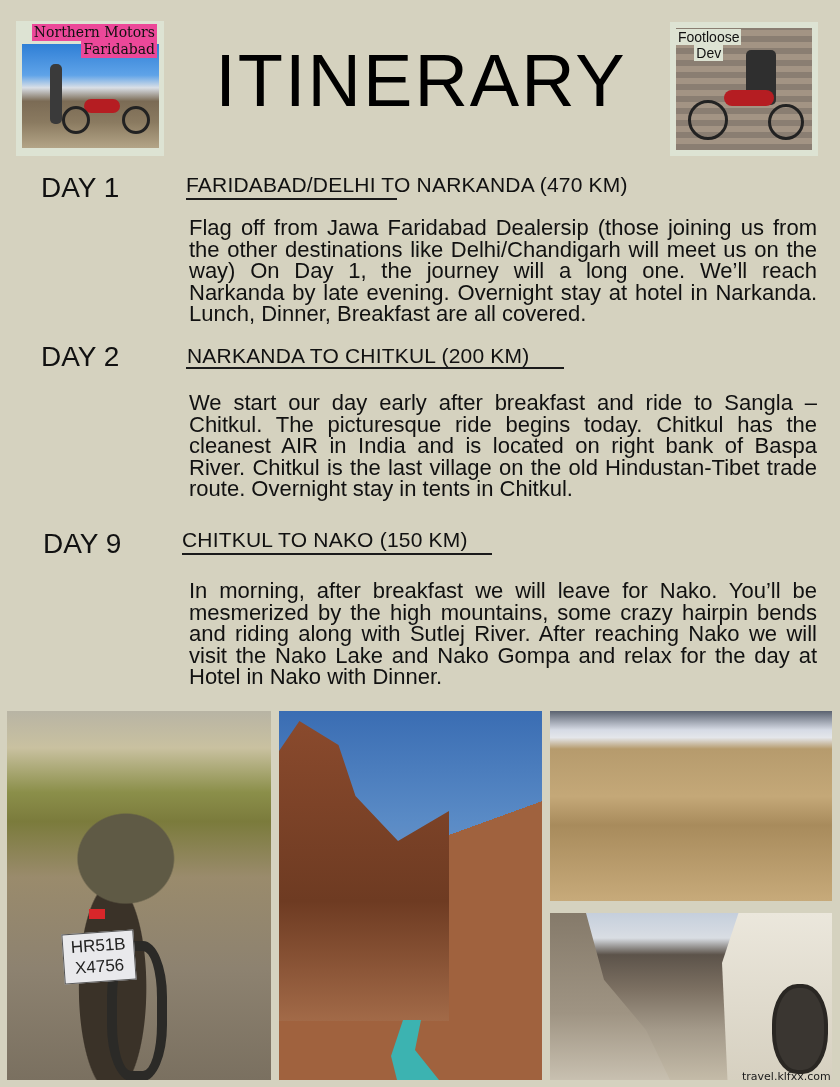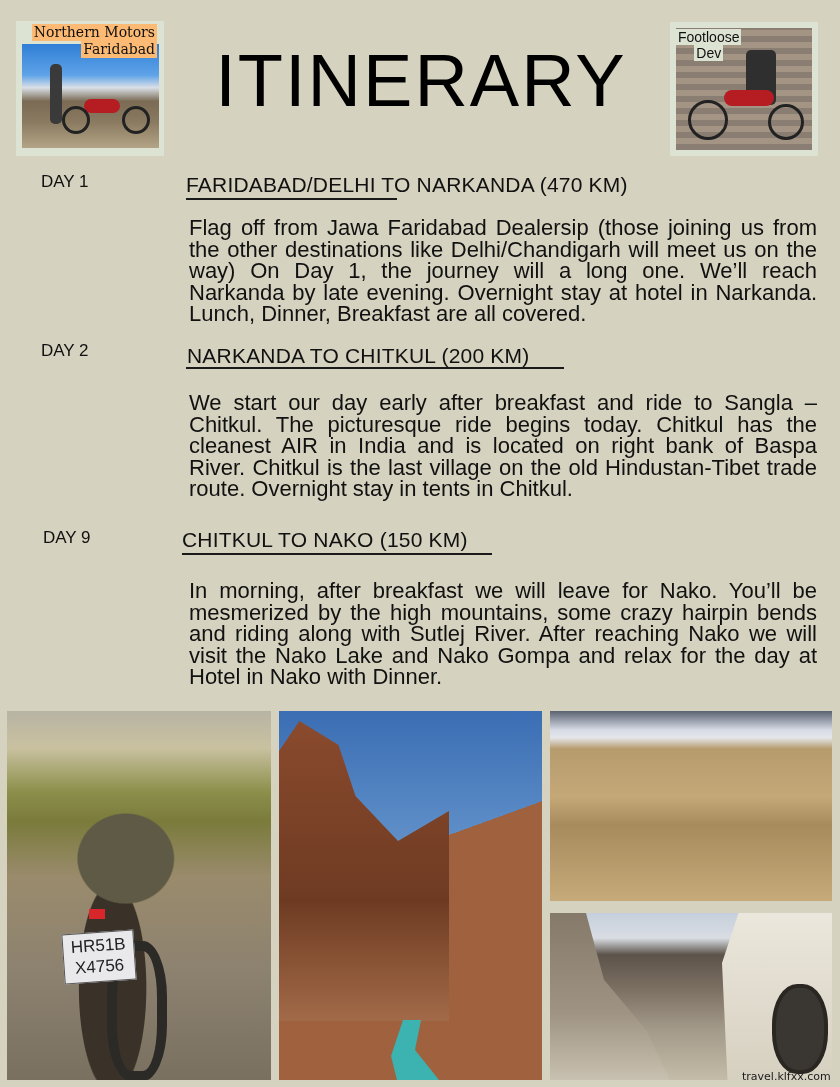--- a/index.html
+++ b/index.html
@@ -19,38 +19,38 @@
   .logo-right { left:670px; top:22px; width:148px; height:134px;text-align:center; }
   .logo-photo { position:absolute; overflow:hidden; }
   .logo-left .logo-photo { left:6px; top:23px; width:137px; height:104px;
     background:linear-gradient(180deg,#2f7fd6 0%,#5fa3e8 30%,#d9dfe6 42%,#7b6b55 55%,#8a7a60 75%,#b3a487 100%); }
   .logo-right .logo-photo { left:6px; top:6px; width:136px; height:122px;
     background:repeating-linear-gradient(0deg,#8a7e72 0 6px,#a39484 6px 12px),#948676; }
   .logo-left .logo-text {
     position:absolute; right:7px; top:3px; text-align:right;
     font-family:"DejaVu Serif","Liberation Serif",serif; font-size:14px; line-height:17px; color:#111;
   }
-  .logo-left .logo-text span { background:#fdba74; padding:0 2px; display:inline-block; }
+  .logo-left .logo-text span { background:#ec4899; padding:0 2px; display:inline-block; }
   .logo-right .logo-text {
     position:absolute; left:6px; top:7px; font-family:"Liberation Sans",sans-serif;
     font-size:14px; line-height:16px; color:#111;
   }
   .logo-right .logo-text span { background:#dde3d3; padding:0 2px; display:inline-block; }
   .wheel { position:absolute; border:3px solid #222; border-radius:50%; box-sizing:border-box; }
   .tank { position:absolute; background:#b51d22; border-radius:8px; }
   .rider { position:absolute; background:#3a3a3a; border-radius:5px; }
 
   .title {
     position:absolute; left:0; width:840px; top:37px; text-align:center;
     font-family:"Liberation Sans",sans-serif; font-size:74px; line-height:86px;
     letter-spacing:2px; color:#000; font-weight:normal;
   }
 
   .day-label {
-    position:absolute; font-family:"Liberation Sans",sans-serif; font-size:17px; color:#111;
+    position:absolute; font-family:"Liberation Sans",sans-serif; font-size:28px; color:#111;
   }
   .day-heading {
     position:absolute; font-family:"Liberation Sans",sans-serif; font-size:21px; color:#111;
     white-space:nowrap; letter-spacing:0.2px;
   }
   .underline { position:absolute; height:2px; background:#1a1a1a; }
   .day-body {
     position:absolute; left:189px; width:628px;
     font-family:"Liberation Sans",sans-serif; font-size:22px; line-height:21.5px; color:#111;
     text-align:justify;

